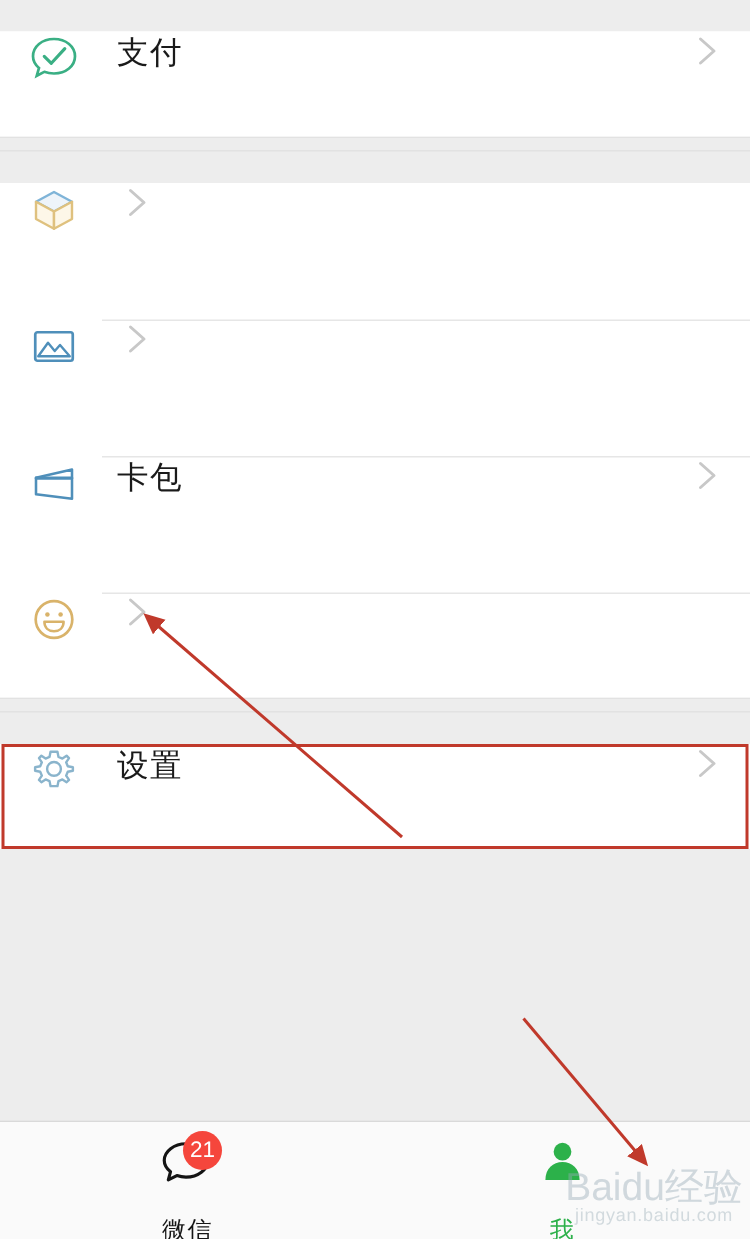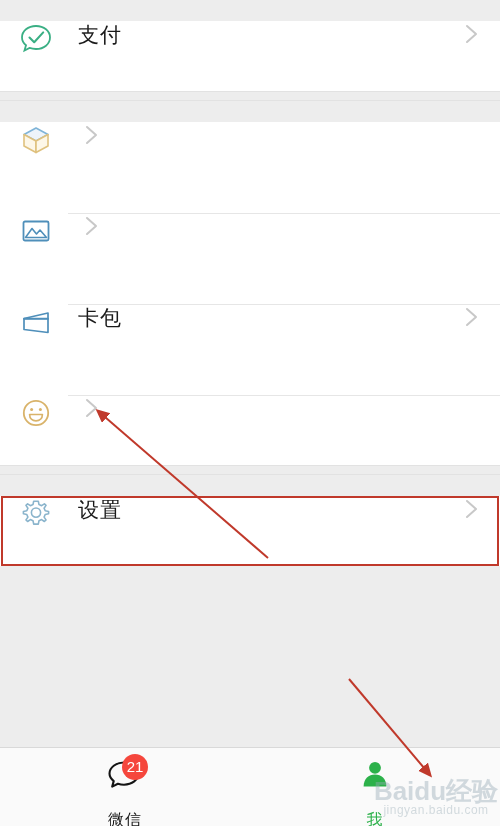--- a/index.html
+++ b/index.html
@@ -181,21 +181,21 @@
     position: absolute;
     left: 372px;
     top: 778px;
     width: 128px;
     z-index: 10;
     pointer-events: none;
     text-align: center;
   }
   .wm-main {
     font-size: 26px;
-    font-weight: bold;
+    font-weight: normal;
     color: rgba(150,170,180,0.42);
     letter-spacing: 0px;
     line-height: 26px;
     font-family: "Liberation Sans", sans-serif;
     white-space: nowrap;
   }
   .wm-sub {
     font-size: 12px;
     color: rgba(150,170,180,0.40);
     letter-spacing: 0.5px;

